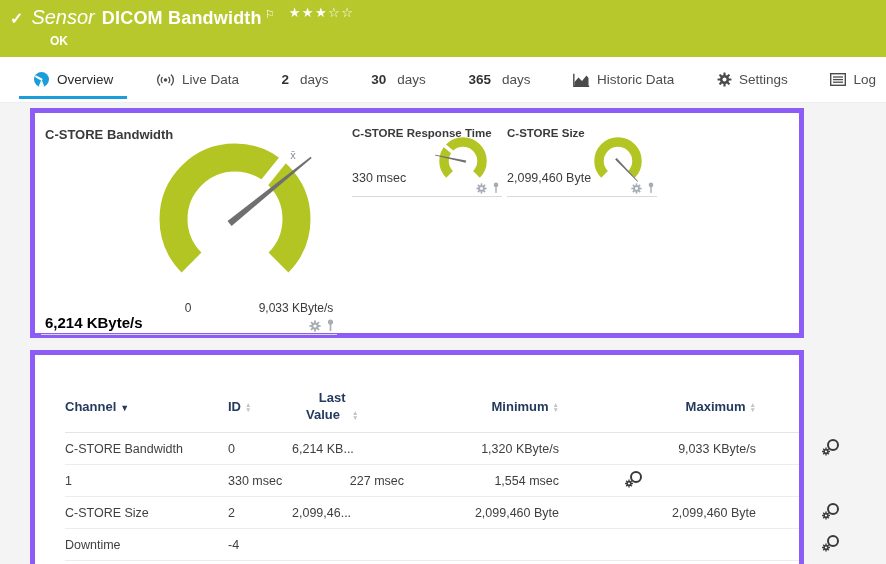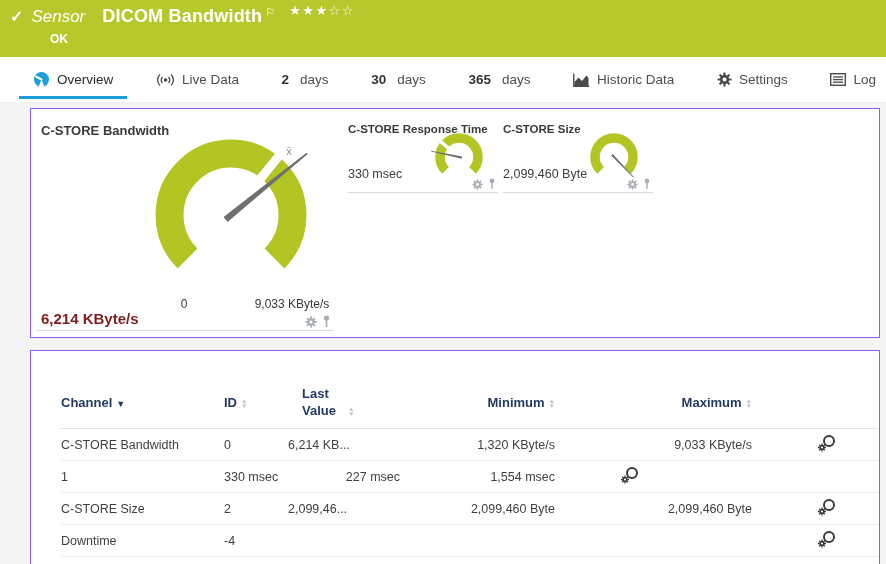--- a/index.html
+++ b/index.html
@@ -3,48 +3,48 @@
 <meta charset="utf-8">
 <style>
   * { margin:0; padding:0; box-sizing:border-box; }
   html,body { width:886px; height:564px; overflow:hidden; background:#f4f4f4;
     font-family:"Liberation Sans", sans-serif; color:#3c3c3c; }
 
   
   .status-bar { height:57px; background:#b7c82c; color:#fff; padding:6px 10px 0 8px; position:relative; }
   .status-line1 { display:flex; align-items:baseline; }
   .check { font-size:16px; font-weight:bold; margin:0 8px 0 2px; }
-  .kind { font-style:italic; font-size:17px; margin-right:17px; }
+  .kind { font-style:italic; font-size:20px; margin-right:7px; }
   .sensor-title { font-size:18px; font-weight:bold; letter-spacing:.2px; }
   .flag { font-size:11px; vertical-align:super; margin-left:3px; position:relative; top:-6px; }
   .stars { font-size:13px; letter-spacing:1.5px; margin-left:14px; position:relative; top:-7px; }
   .status-ok { font-size:12px; font-weight:bold; margin:5px 0 0 42px; }
 
   
   .tabbar { height:46px; background:#fff; display:flex; align-items:center;
     padding:0 4px 0 27px; justify-content:space-between; border-bottom:1px solid #eee; }
   .tab { display:flex; align-items:center; gap:7px; font-size:13.5px; color:#4d4d4d;
     height:100%; position:relative; cursor:pointer; padding:0 6px; white-space:nowrap;justify-content:center; }
   .tab .num { font-weight:bold; color:#333; margin-right:4px; }
   .tab.active { color:#2b2b2b; }
   .tab.active::after { content:""; position:absolute; left:-8px; right:-8px; bottom:3px;
     height:3px; background:#1b9dd9; }
   .tab svg { display:block; }
 
   
-  .panel { position:absolute; left:30px; width:850px; background:#fff; border:1px solid #8b5cf6; }
+  .panel { position:absolute; left:30px; width:774px; background:#fff; border:5px solid #8b5cf6; }
   .panel-gauges { top:108px; height:230px; }
   .panel-table  { top:350px; height:240px; }
 
   
   .tile-title { font-size:12px; font-weight:bold; color:#3a3a3a; }
   .big-tile { position:absolute; left:0; top:0; width:310px; height:230px; }
   .big-tile .tile-title { position:absolute; left:10px; top:14px; font-size:13px; }
   .big-gauge-svg { position:absolute; left:100px; top:6px; }
-  .big-value { position:absolute; left:10px; bottom:12px; font-size:15px; font-weight:bold; color:#7f1d1d; }
+  .big-value { position:absolute; left:10px; bottom:12px; font-size:15px; font-weight:bold; color:#000000; }
   .tile-footer { position:absolute; height:1px; background:#d9d9d9; }
   .big-tile .tile-footer { left:6px; right:8px; bottom:8px; }
   .tile-icons { position:absolute; display:flex; gap:5px; align-items:flex-end; }
   .big-tile .tile-icons { right:10px; bottom:11px; }
 
   .small-tile { position:absolute; top:8px; width:150px; height:70px; }
   .small-tile .tile-title { position:absolute; left:0; top:6px; font-size:11.5px; white-space:nowrap; }
   .small-gauge-svg { position:absolute; right:8px; top:10px; }
   .small-value { position:absolute; left:0; bottom:6px; font-size:12.5px; color:#3c3c3c; }
   .small-tile .tile-footer { left:0; right:0; bottom:-6px; }
@@ -56,21 +56,21 @@
 
   
   .tbl { padding-top:26px; }
   .trow { display:grid; grid-template-columns:163px 64px 112px 155px 197px 1fr;
     align-items:center; height:32px; margin:0 0 0 30px; padding-right:30px;
     border-bottom:1px solid #ececec; font-size:12.5px; color:#3f3f3f; }
   .thead { height:52px; border-bottom:1px solid #e4e4e4; font-size:13px; font-weight:bold; color:#243a5e; }
   .c-min, .c-max { text-align:right; }
   .hdr-cell { display:flex; align-items:center; gap:4px; }
   .c-min.hdr-cell, .c-max.hdr-cell { justify-content:flex-end; }
-  .hdr-last { flex-direction:column; gap:0; align-items:flex-start; justify-self:start;
+  .hdr-last { flex-direction:column; gap:0; align-items:center; justify-self:start;
     margin-left:14px; line-height:1.25; }
   .hdr-last .l2 { display:flex; align-items:center; gap:12px; }
   .sort-both { display:inline-flex; flex-direction:column; line-height:5px; font-size:6.5px;
     color:#bfc4cd; position:relative; top:0px; }
   .sort-desc { font-size:9px; color:#243a5e; position:relative; top:1px; }
   .c-gear { padding-left:65px; }
   .row-gear { cursor:pointer; display:inline-block; }
 </style>
 </head>
 <body>

